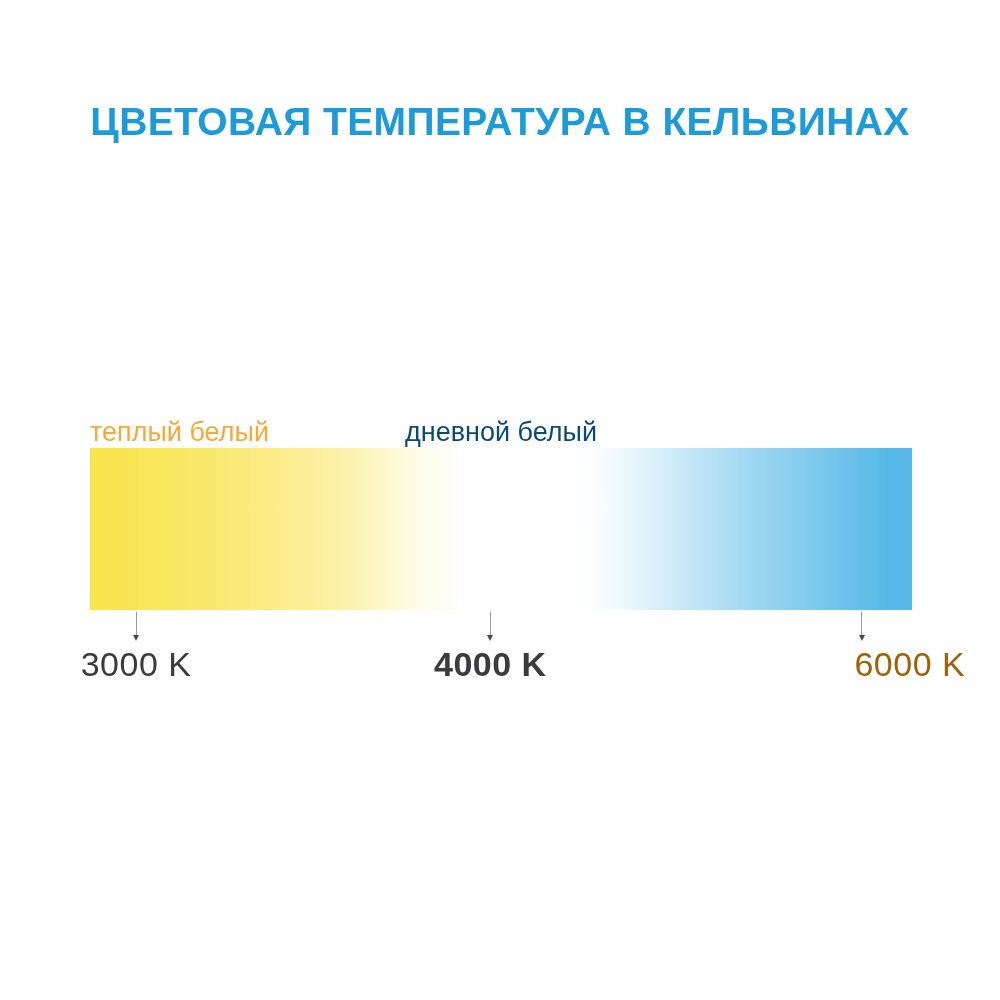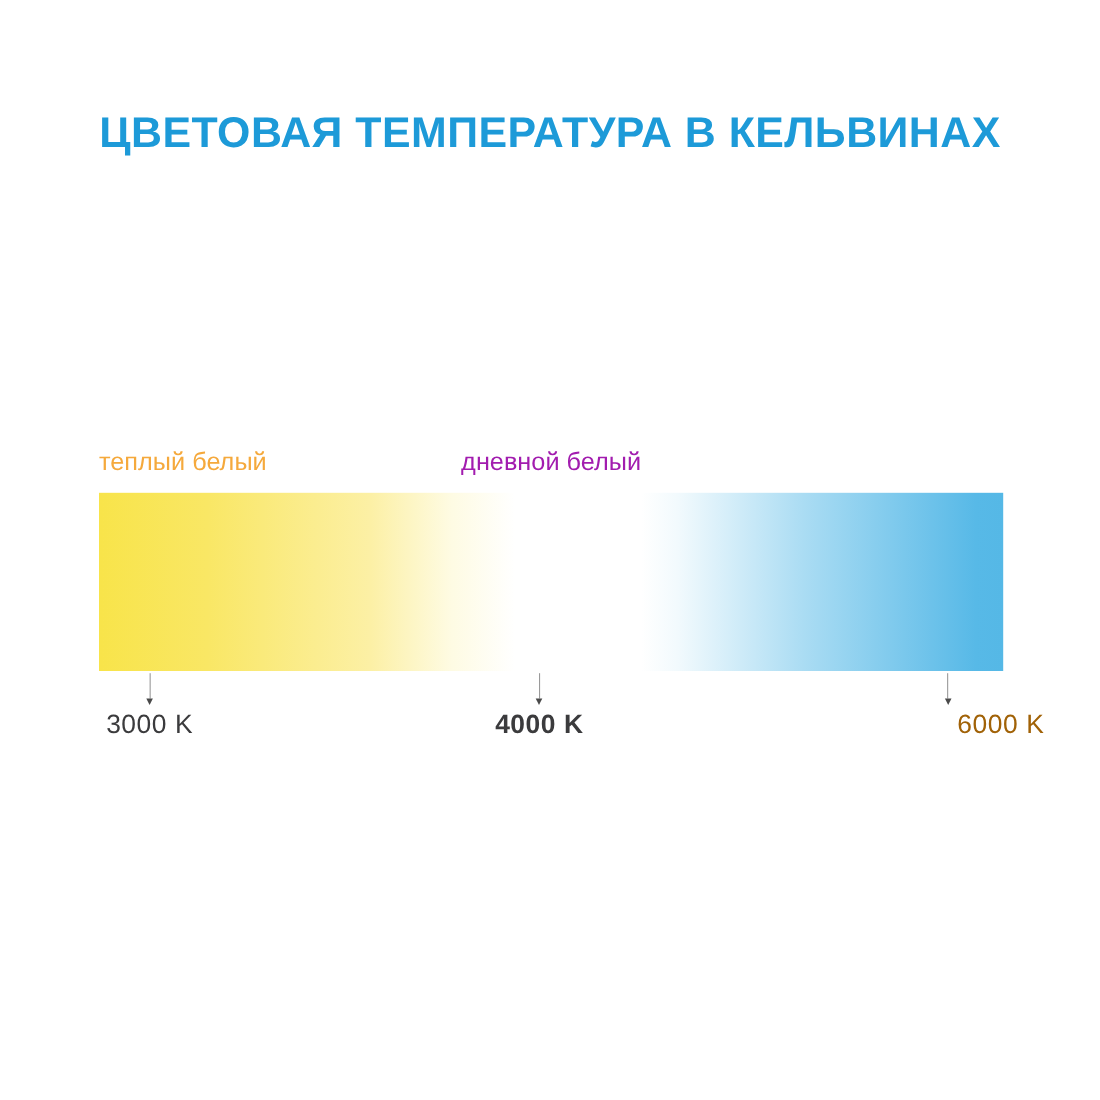--- a/index.html
+++ b/index.html
@@ -29,24 +29,24 @@
   .scale-area {
     position: absolute;
     left: 90px;
     top: 400px;
     width: 822px;
     height: 280px;
   }
   .zone-labels {
     position: absolute;
     left: 0;
-    top: 3px;
+    top: 16px;
     width: 100%;
     height: 34px;
-    font-size: 23px;
+    font-size: 27px;
     line-height: 32px;
     white-space: nowrap;
   }
   .zone-label-warm   { position: absolute; left: 0;  top: 0; }
   .zone-label-day    { position: absolute; left: 50%; top: 0; transform: translateX(-50%); }
   .zone-label-cold   { position: absolute; right: 0; top: 0; }
   .gradient-bar {
     position: absolute;
     left: 0;
     top: 48px;
@@ -74,37 +74,37 @@
     height: 0;
     border-left: 3px solid transparent;
     border-right: 3px solid transparent;
     border-top: 6px solid #4a4a4a;
   }
   .tick-label {
     position: absolute;
     left: 0;
     top: 33px;
     transform: translateX(-50%);
-    font-size: 24px;
+    font-size: 34px;
     letter-spacing: 0.5px;
     white-space: nowrap;
   }
 </style>
 </head>
 <body>
 
 <div class="canvas">
 
   <div class="title" style="color: rgb(29, 154, 216);">ЦВЕТОВАЯ ТЕМПЕРАТУРА В КЕЛЬВИНАХ</div>
 
   <div class="scale-area">
 
     <div class="zone-labels">
       <span class="zone-label-warm" style="color: rgb(245, 169, 60);">теплый белый</span>
-      <span class="zone-label-day" style="color: #a21caf;">дневной белый</span>
+      <span class="zone-label-day" style="color: #0c4a6e;">дневной белый</span>
     </div>
 
     <div class="gradient-bar" style="background: linear-gradient(to right, rgb(248, 228, 74) 0%, rgb(249, 231, 101) 12%, rgb(252, 240, 165) 30%, rgb(254, 251, 227) 39%, rgb(255, 255, 255) 46%, rgb(255, 255, 255) 60%, rgb(242, 250, 253) 64%, rgb(170, 220, 243) 78%, rgb(87, 185, 231) 97%, rgb(85, 184, 230) 100%);"></div>
 
     <div class="tick" style="left: 5.6%;">
       <div class="tick-line" style="background: rgb(154, 154, 154);"></div>
       <div class="tick-arrow"></div>
       <div class="tick-label" style="color: rgb(59, 59, 61);">3000 K</div>
     </div>
 

